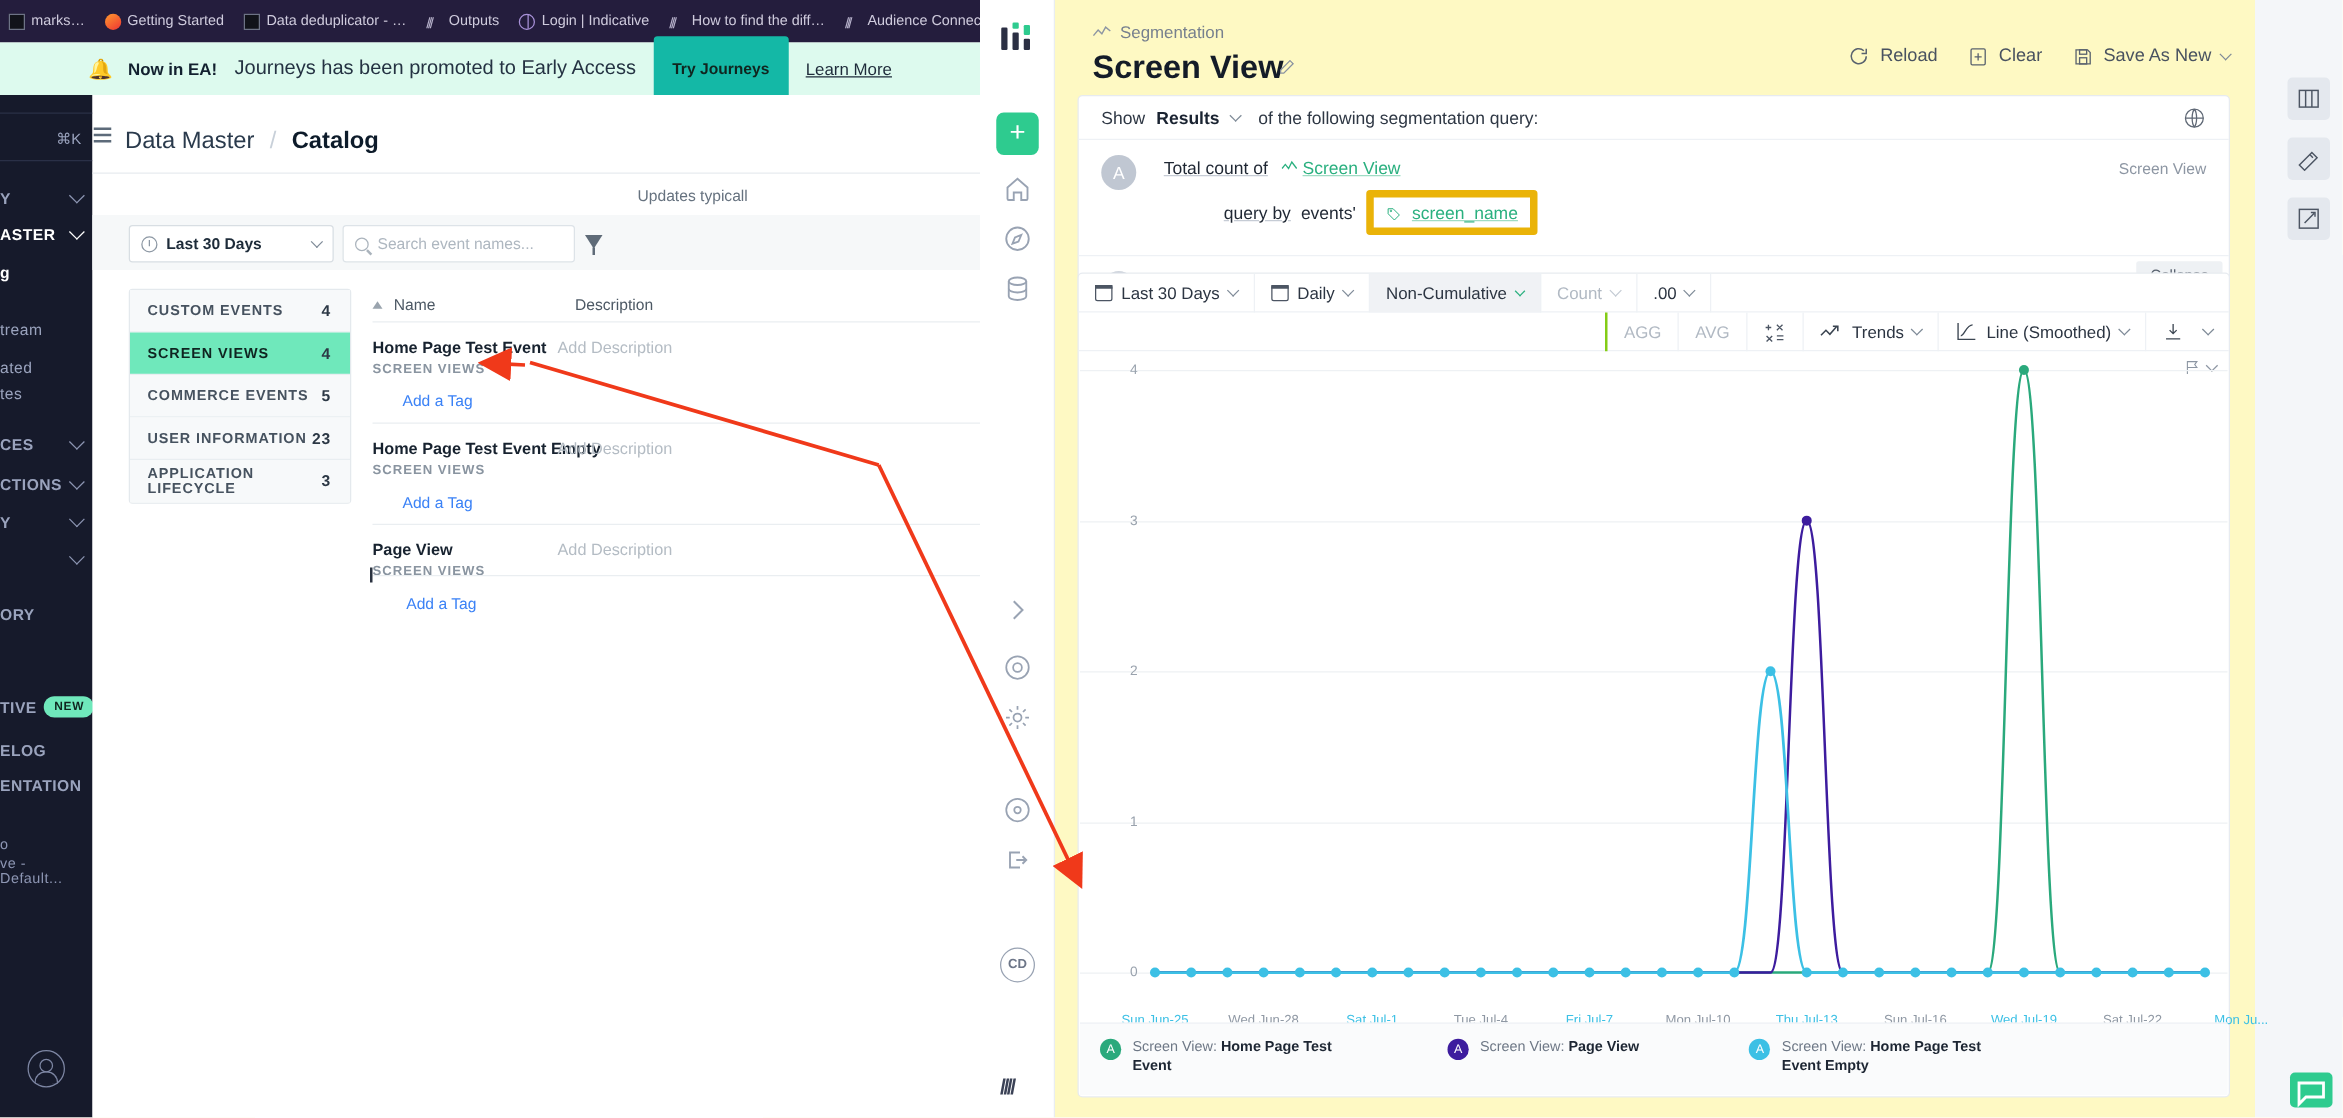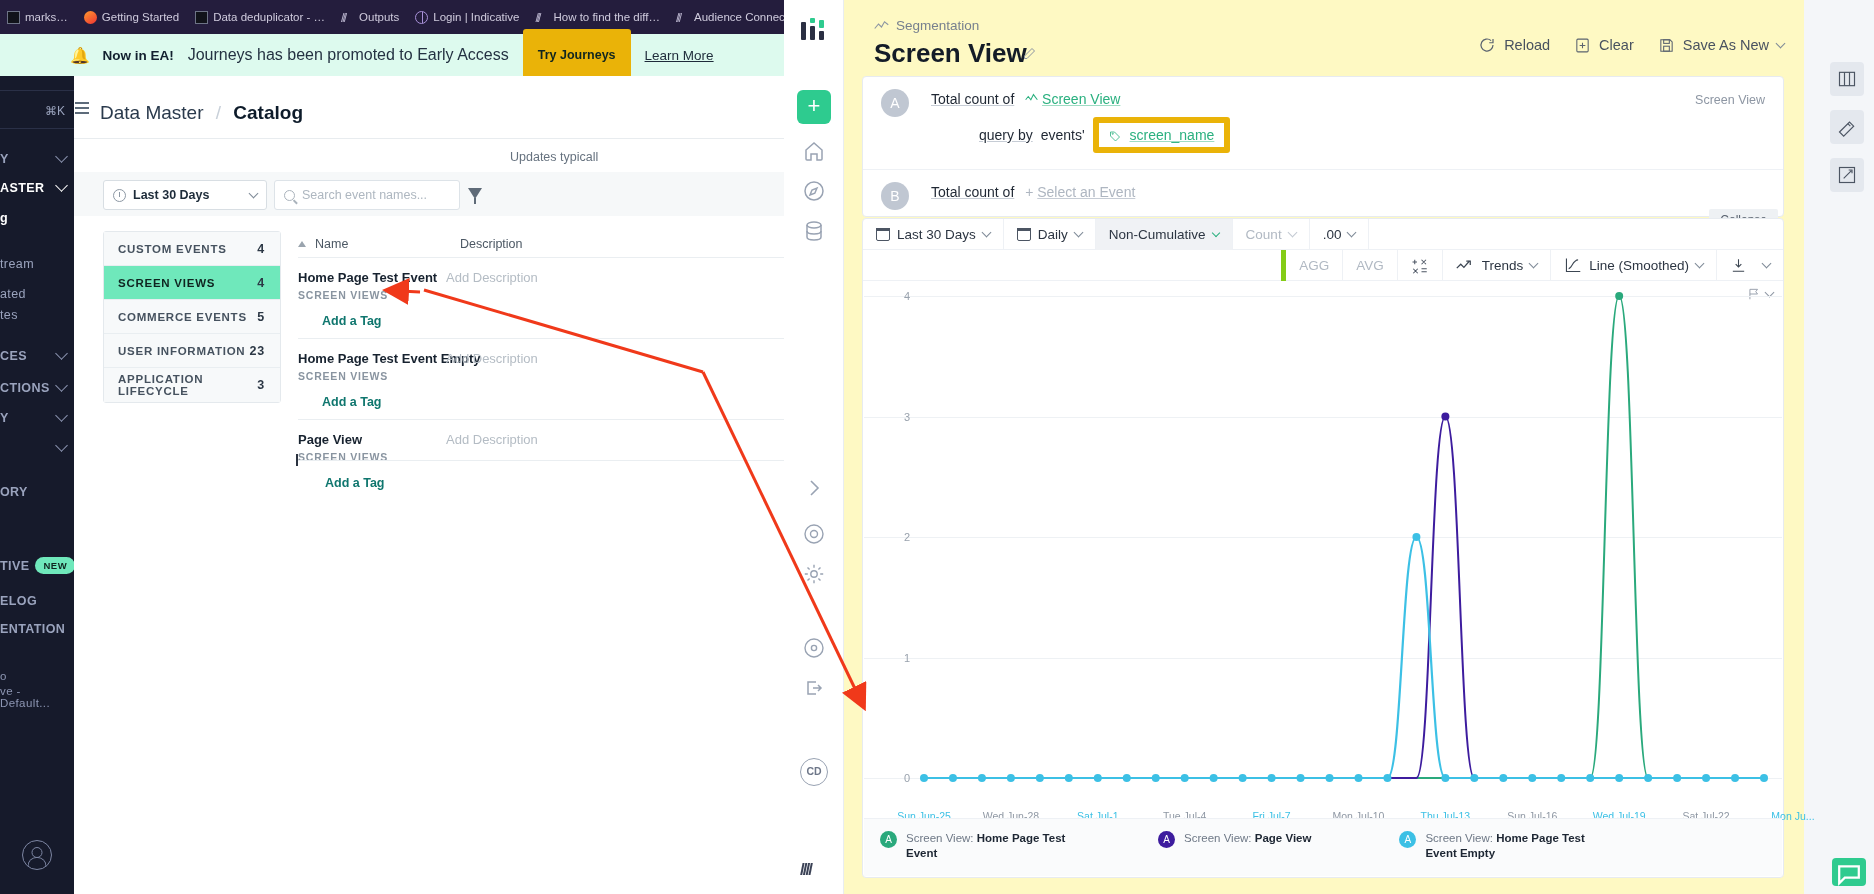--- a/index.html
+++ b/index.html
@@ -19,21 +19,21 @@
   .ic-hash { color:#b9b4cd; font-size:12px; letter-spacing:-2px; }
   .ic-globe { border:1.4px solid #a891d8; border-radius:50%; }
   .ic-globe:after{ content:""; position:absolute; left:50%; top:0; width:0; height:100%; border-left:1.2px solid #a891d8;}
 
   .ea-banner { position:absolute; left:0; top:34px; width:784px; height:42px; background:#ddfaee;
     display:flex; align-items:center; justify-content:center; gap:14px; }
   .bell { width:18px; height:18px; position:relative; }
   .bell:before{ content:"\1F514"; font-size:16px; color:#1d2733; }
   .ea-strong{ font-weight:bold; font-size:13.5px; color:#12202f; }
   .ea-text{ font-size:16px; color:#243242;text-align:right; }
-  .try-btn { background:#eab308; color:#10251f; font-weight:bold; font-size:12.5px;
+  .try-btn { background:#14b8a6; color:#10251f; font-weight:bold; font-size:12.5px;
     padding:19px 15px; border-radius:3px; }
   .learn { font-size:13.5px; color:#1e2b3a; text-decoration:underline; font-weight:500; }
 
   .dark-rail { position:absolute; left:0; top:76px; width:74px; height:818px; background:#161a2b; }
   .dr-row { position:absolute; left:0; color:#9aa3bd; font-size:12.5px; font-weight:bold;
     letter-spacing:.4px; width:74px; padding-right:8px; }
   .dr-chev { position:absolute; right:8px; width:9px; height:9px; border-right:1.6px solid #8d96b3;
     border-bottom:1.6px solid #8d96b3; transform:rotate(45deg); }
   .dr-sep { position:absolute; left:0; width:74px; height:1px; background:#2a3047; }
   .badge-new { background:#6fe8bb; color:#10251f; font-size:9.5px; font-weight:bold;
@@ -83,21 +83,21 @@
 
   .tbl { position:absolute; left:224px; top:155px; width:486px; }
   .tbl-head { height:26px; display:flex; align-items:center; font-size:12.5px; color:#4c5864; }
   .sortcaret { width:0;height:0; border-left:4px solid transparent; border-right:4px solid transparent;
     border-bottom:6px solid #9aa4ae; margin-right:9px; }
   .th-name{ width:145px; } 
   .row { border-top:1px solid #eaeef1; padding:12px 0 10px 0; }
   .row .nm { font-size:13px; font-weight:bold; color:#17222f; }
   .row .sub { font-size:10.5px; font-weight:bold; letter-spacing:.8px; color:#8994a0; margin-top:4px; }
   .row .desc { position:absolute; left:148px; font-size:13px; color:#b4bcc4; }
-  .row .tag { margin-top:13px; font-size:12.5px; color:#0f766e;font-weight:bold; }
+  .row .tag { margin-top:13px; font-size:12.5px; color:#3b82f6; }
   .rowline { position:absolute; left:224px; width:486px; height:1px; background:#eaeef1; }
 
   
   .fg { position:absolute; left:784px; top:0; width:1090px; height:894px; background:#f4f6f9; }
 
   .icon-rail { position:absolute; left:0; top:0; width:60px; height:894px; background:#fff;
     border-right:1px solid #e9edf1; }
   .logo { position:absolute; left:17px; top:18px; width:26px; height:26px; }
   .logo i { position:absolute; background:#2b2f43; border-radius:1px; }
   .plus-btn { position:absolute; left:13px; top:90px; width:34px; height:34px; background:#2ecb8f;
@@ -414,20 +414,30 @@
               <path d="M4 4h13l3 3v13H4z"></path>
               <rect x="8" y="4" width="8" height="5"></rect>
               <rect x="8" y="13" width="8" height="7"></rect>
             </svg>
           <span>Save As New</span>
           <span class="caret" style="border-color:#7e8a97"></span>
           </div>
       </div>
 
       <div class="qcard">
+        <div class="qrow1">
+          <span>Show</span>
+          <span class="pill">Results</span>
+          <span class="caret" style="border-color:#7e8a97"></span>
+          <span style="margin-left:6px">of the following segmentation query:</span>
+          <svg class="globe-ic" viewBox="0 0 24 24" fill="none" stroke="#5f6875" stroke-width="1.3">
+              <circle cx="12" cy="12" r="9"></circle>
+              <path d="M3 12h18M12 3c3 3.5 3 14 0 18M12 3c-3 3.5-3 14 0 18"></path>
+            </svg>
+        </div>
 
         <div class="stage">
           <div class="circ">A</div>
           <div class="sv-right">Screen View</div>
           <div class="stage-body">
             <span class="u">Total count of</span>
             <span style="margin-left:7px">
               <svg width="13" height="11" viewBox="0 0 20 14" fill="none" stroke="#2ab07f" stroke-width="1.6">
                   <path d="M1 9l4-5 4 5 4-8 6 8"></path>
                 </svg></span>
@@ -479,21 +489,21 @@
             <span class="caret" style="border-color:#c3cad3"></span>
             </div>
           <div class="ctrl">
             <span>.00</span>
             <span class="caret" style="border-color:#7e8a97"></span>
             </div>
           <div class="spacer"></div>
         </div>
         <div class="ctrlrow">
           <div class="spacer"></div>
-          <div class="ctrl dis" style="border-left:5px solid #84cc16">
+          <div class="ctrl dis" style="border-left:2px solid #84cc16">
               <span>AGG</span>
             </div>
           <div class="ctrl dis">
               <span>AVG</span>
             </div>
           <div class="ctrl">
             <svg width="18" height="18" viewBox="0 0 24 24" stroke="#4c5563" stroke-width="1.4" fill="none">
                 <path d="M5 5v6M2 8h6M14 5l6 6M20 5l-6 6M3 17l6 6M9 17l-6 6M14 17h7M14 21h7"></path>
               </svg>
             </div>

